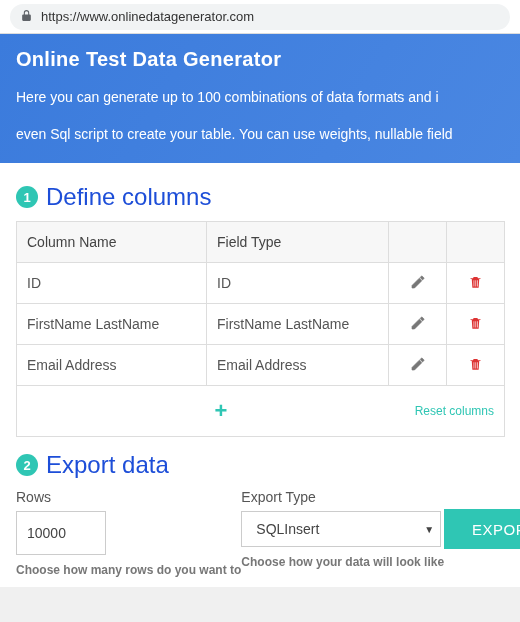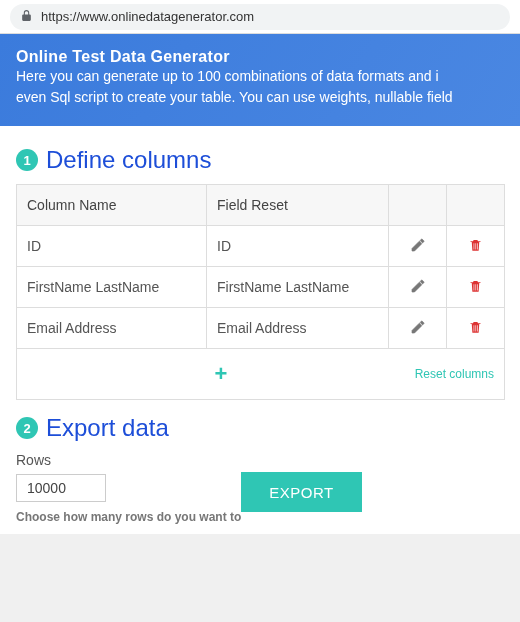--- a/index.html
+++ b/index.html
@@ -1,41 +1,41 @@
 <!DOCTYPE html>
 <html><head>
   <meta charset="utf-8">
   <style>
     * { margin:0; padding:0; box-sizing:border-box; font-family:"Segoe UI",Arial,sans-serif; }
     body { width:520px; height:622px; overflow:hidden; background:#f0f0f0; }
     .browser-bar { height:34px; background:#fff; border-bottom:1px solid #ddd; display:flex; align-items:center; padding:0 10px; gap:8px; }
     .url-area { flex:1; background:#f1f3f4; border-radius:14px; height:26px; display:flex; align-items:center; padding:0 10px; gap:8px; font-size:13px; color:#333; }
     .hero { background:linear-gradient(120deg,#3b7bdc,#4a87e2); color:#fff; padding:14px 16px 18px 16px; }
-    .hero h1 { font-size:16px; font-weight:700; letter-spacing:.3px; font-family:"Segoe UI",Arial,sans-serif; }
-    .hero p { font-size:14px; margin-top:0; line-height:1.5; white-space:nowrap; overflow:hidden; }
+    .hero h1 { font-size:20px; font-weight:700; letter-spacing:.3px; font-family:"Segoe UI",Arial,sans-serif; }
+    .hero p { font-size:14px; margin-top:16px; line-height:1.5; white-space:nowrap; overflow:hidden; }
     .content { background:#fff; padding:14px 16px 10px 16px; }
     .section-title { display:flex; align-items:center; gap:8px; margin-top:6px; }
     .step-badge { width:22px; height:22px; border-radius:50%; background:#2fc6b4; color:#fff; font-size:13px; display:flex; align-items:center; justify-content:center; font-weight:600; }
     .section-title h2 { font-size:24px; color:#1d4ed8; font-weight:500; }
     table.cols { width:100%; border-collapse:collapse; margin-top:10px; table-layout:fixed; }
     table.cols col.c1 { width:190px; }
     table.cols col.c2 { width:182px; }
     table.cols col.c3 { width:58px; }
     table.cols col.c4 { width:58px; }
     table.cols th, table.cols td { border:1px solid #ddd; padding:12px 10px; font-size:14px; color:#555; text-align:left; background:#fff; }
     table.cols th { background:#f7f7f7; font-weight:500; color:#444;margin-top:12px; }
     table.cols td.icon-cell { text-align:center; padding:10px 0; }
     .foot-row td { background:#f7f7f7; padding:10px; }
     .foot-inner { display:flex; align-items:center; }
     .plus { flex:1; text-align:center; color:#2fc6b4; font-size:22px; font-weight:700; cursor:pointer; }
     .reset { color:#2fc6b4; font-size:12px; cursor:pointer; }
     .export-grid { display:flex; margin-top:10px; align-items:flex-start; }
     .ex-col label { font-size:14px; color:#555; display:block; margin-bottom:6px; }
     .ex-col .hint { font-size:12px; color:#777; margin-top:8px; white-space:nowrap;font-weight:bold; }
-    input.rows { width:90px; height:28px; border:1px solid #ccc; padding:0 10px; font-size:14px; color:#444; }
+    input.rows { width:90px; height:44px; border:1px solid #ccc; padding:0 10px; font-size:14px; color:#444; }
     .select-wrap { position:relative; }
     select.etype { width:200px; height:36px; border:1px solid #ccc; padding:0 30px 0 14px; font-size:14px; color:#444; background:#fff; appearance:none; }
     .select-caret { position:absolute; right:10px; top:50%; transform:translateY(-50%); pointer-events:none; color:#444; font-size:10px; }
     .export-btn { background:#2fc6b4; color:#fff; border:none; height:40px; padding:0 28px; font-size:15px; letter-spacing:.5px; cursor:pointer; margin-top:20px; }
     .edit-icon svg { width:16px; height:16px; stroke:#777; fill:#777; }
     .trash-icon svg { width:15px; height:16px; fill:#d33; }
     .lock-icon svg { width:13px; height:13px; fill:#5f6368; }
   </style>
 </head>
 <body>
@@ -67,21 +67,21 @@
   <table class="cols">
     <colgroup>
         <col class="c1">
         <col class="c2">
         <col class="c3">
         <col class="c4">
       </colgroup>
     <thead>
       <tr>
         <th>Column Name</th>
-        <th>Field Reset</th>
+        <th>Field Type</th>
         <th></th>
         <th></th>
       </tr>
     </thead>
     <tbody>
       <tr>
         <td>ID</td>
         <td>ID</td>
         <td class="icon-cell"><span class="edit-icon"><svg viewBox="0 0 24 24">
                 <path d="M3 17.25V21h3.75L17.81 9.94l-3.75-3.75L3 17.25zM20.71 7.04a1 1 0 0 0 0-1.41l-2.34-2.34a1 1 0 0 0-1.41 0l-1.83 1.83 3.75 3.75 1.83-1.83z"></path>
@@ -126,17 +126,27 @@
     <h2>Export data</h2>
   </div>
 
   <div class="export-grid">
     <div class="ex-col">
       <label>Rows</label>
       <input class="rows" value="10000" style="">
       <div class="hint">Choose how many rows do you want to</div>
     </div>
     <div class="ex-col">
+      <label>Export Type</label>
+      <div class="select-wrap">
+        <select class="etype">
+          <option>SQLInsert</option>
+        </select>
+        <span class="select-caret">▼</span>
+      </div>
+      <div class="hint">Choose how your data will look like</div>
+    </div>
+    <div class="ex-col">
       <button class="export-btn">EXPORT</button>
     </div>
   </div>
 
 </div>
 
 </body></html>

